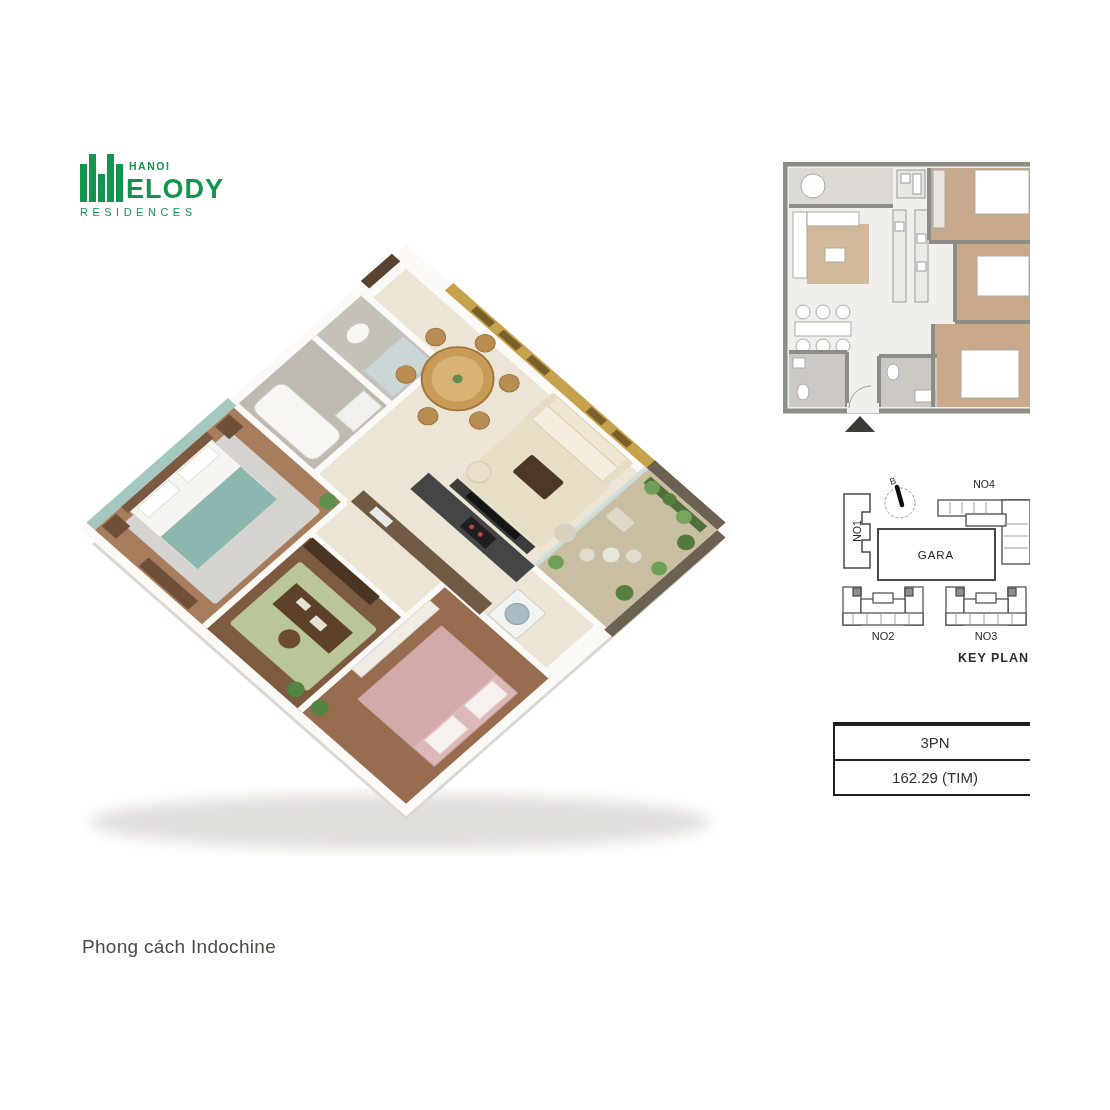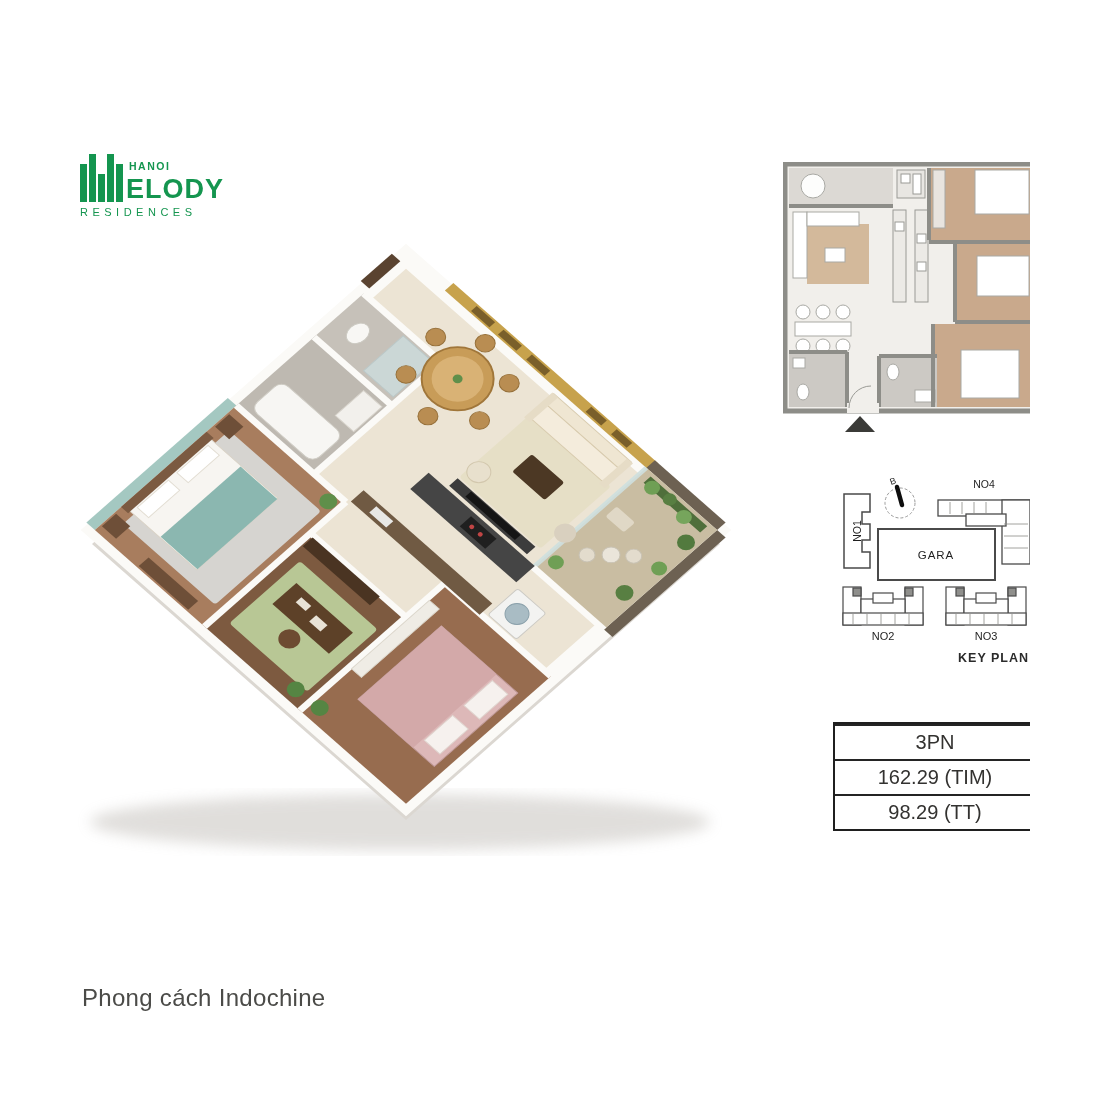--- a/index.html
+++ b/index.html
@@ -8,24 +8,24 @@
   .abs{position:absolute;}
 
   
   .logo{left:72px;top:148px;width:190px;height:74px;}
 
   
   .unit-table{left:833px;top:722px;width:200px;border:2px solid #1f1f1f;background:#fff;
               text-align:center;}
   .unit-header{background:#1E7B4C;color:#ffffff;font-weight:bold;font-size:23px;
                height:36px;line-height:36px;letter-spacing:.5px;}
-  .unit-row{height:33px;line-height:33px;font-size:20px;color:#333230;border-top:2px solid #242424;}
+  .unit-row{height:33px;line-height:33px;font-size:15px;color:#333230;border-top:2px solid #242424;}
 
   
-  .caption{left:82px;top:984px;font-size:24px;color:#4b4b48;letter-spacing:.3px;}
+  .caption{left:82px;top:936px;font-size:19px;color:#4b4b48;letter-spacing:.3px;}
 
   svg text{font-family:"Liberation Sans", sans-serif;}
 </style>
 </head>
 <body>
 
 <div class="page">
 
   <svg class="abs logo" viewBox="0 0 190 74">
     <g fill="#14954F">
@@ -310,18 +310,17 @@
       <rect x="62" y="1" width="8" height="8" fill="#8f8f8c"></rect>
     </g>
     <text x="148" y="166" text-anchor="middle" font-size="11" fill="#1f1f1f">NO3</text>
 
     <text x="191" y="188" text-anchor="end" font-size="12.5" font-weight="600" letter-spacing="1" fill="#2b2b2b">KEY PLAN</text>
   </svg>
 
   <div class="abs unit-table">
     <div class="unit-row">3PN</div>
     <div class="unit-row">162.29 (TIM)</div>
-    <div class="unit-row">98.29 (TT)</div>
   </div>
 
   <div class="abs caption">Phong cách Indochine</div>
 
 </div>
 
 </body></html>

